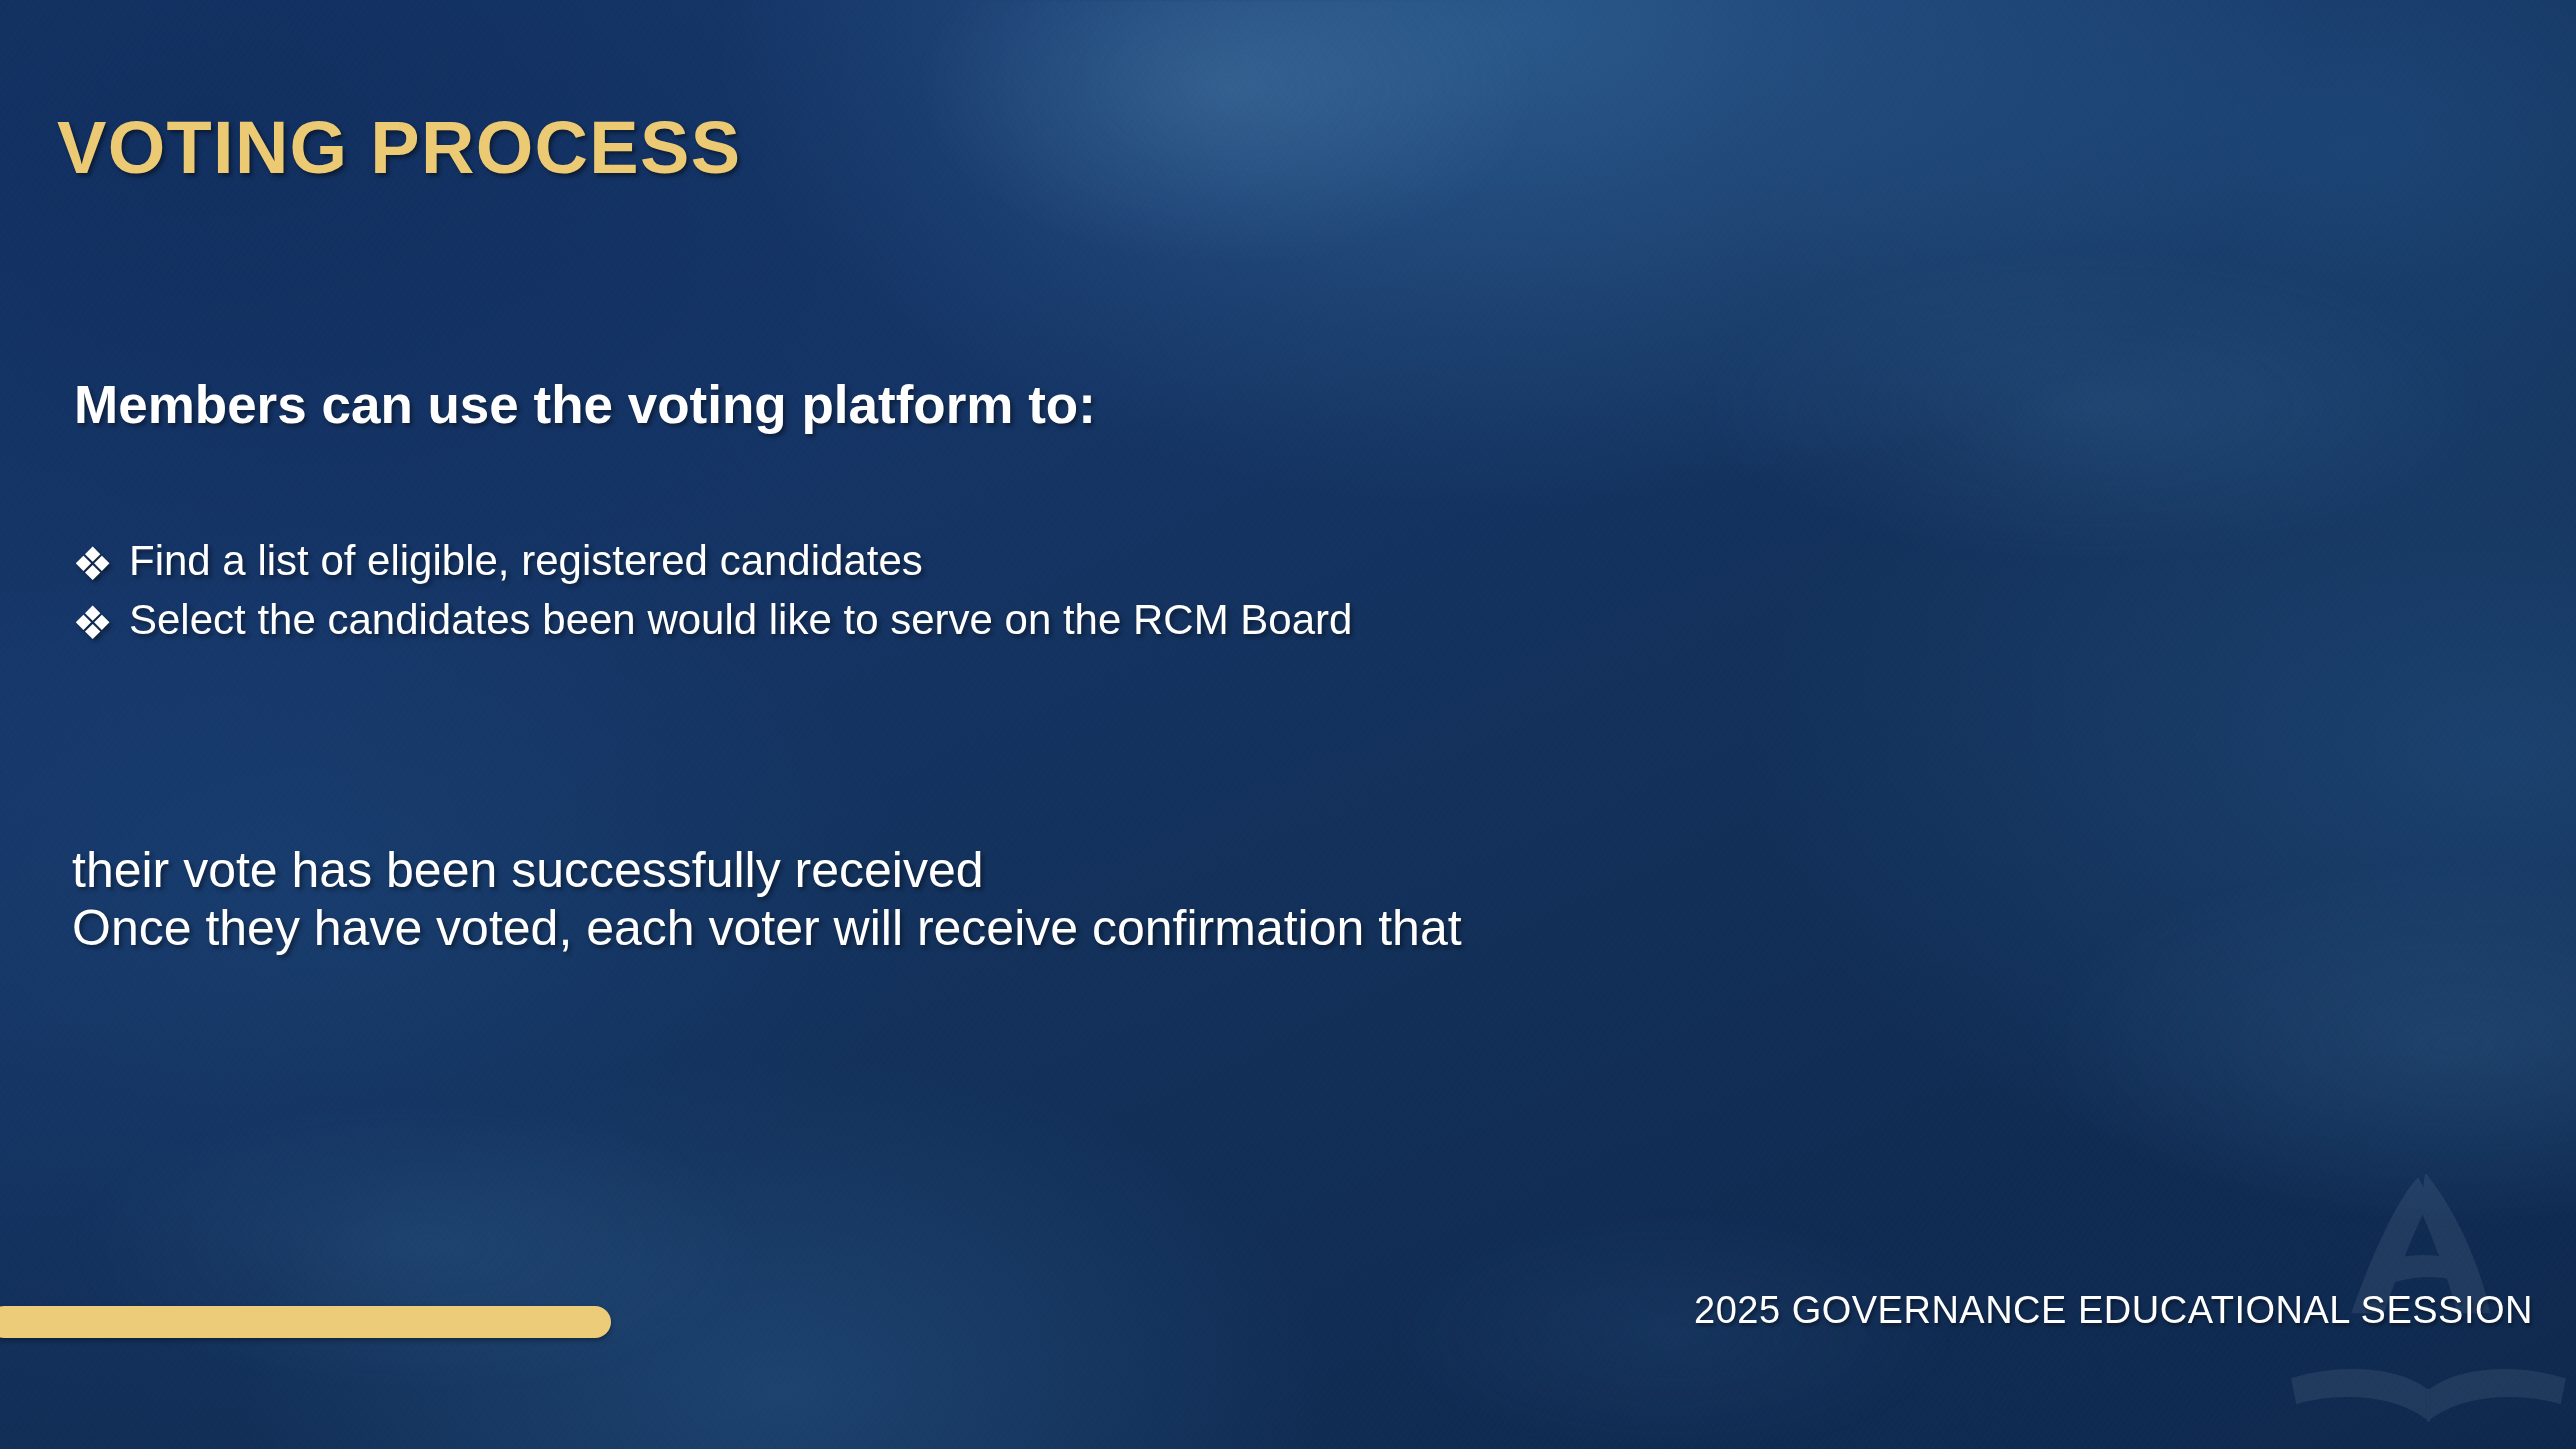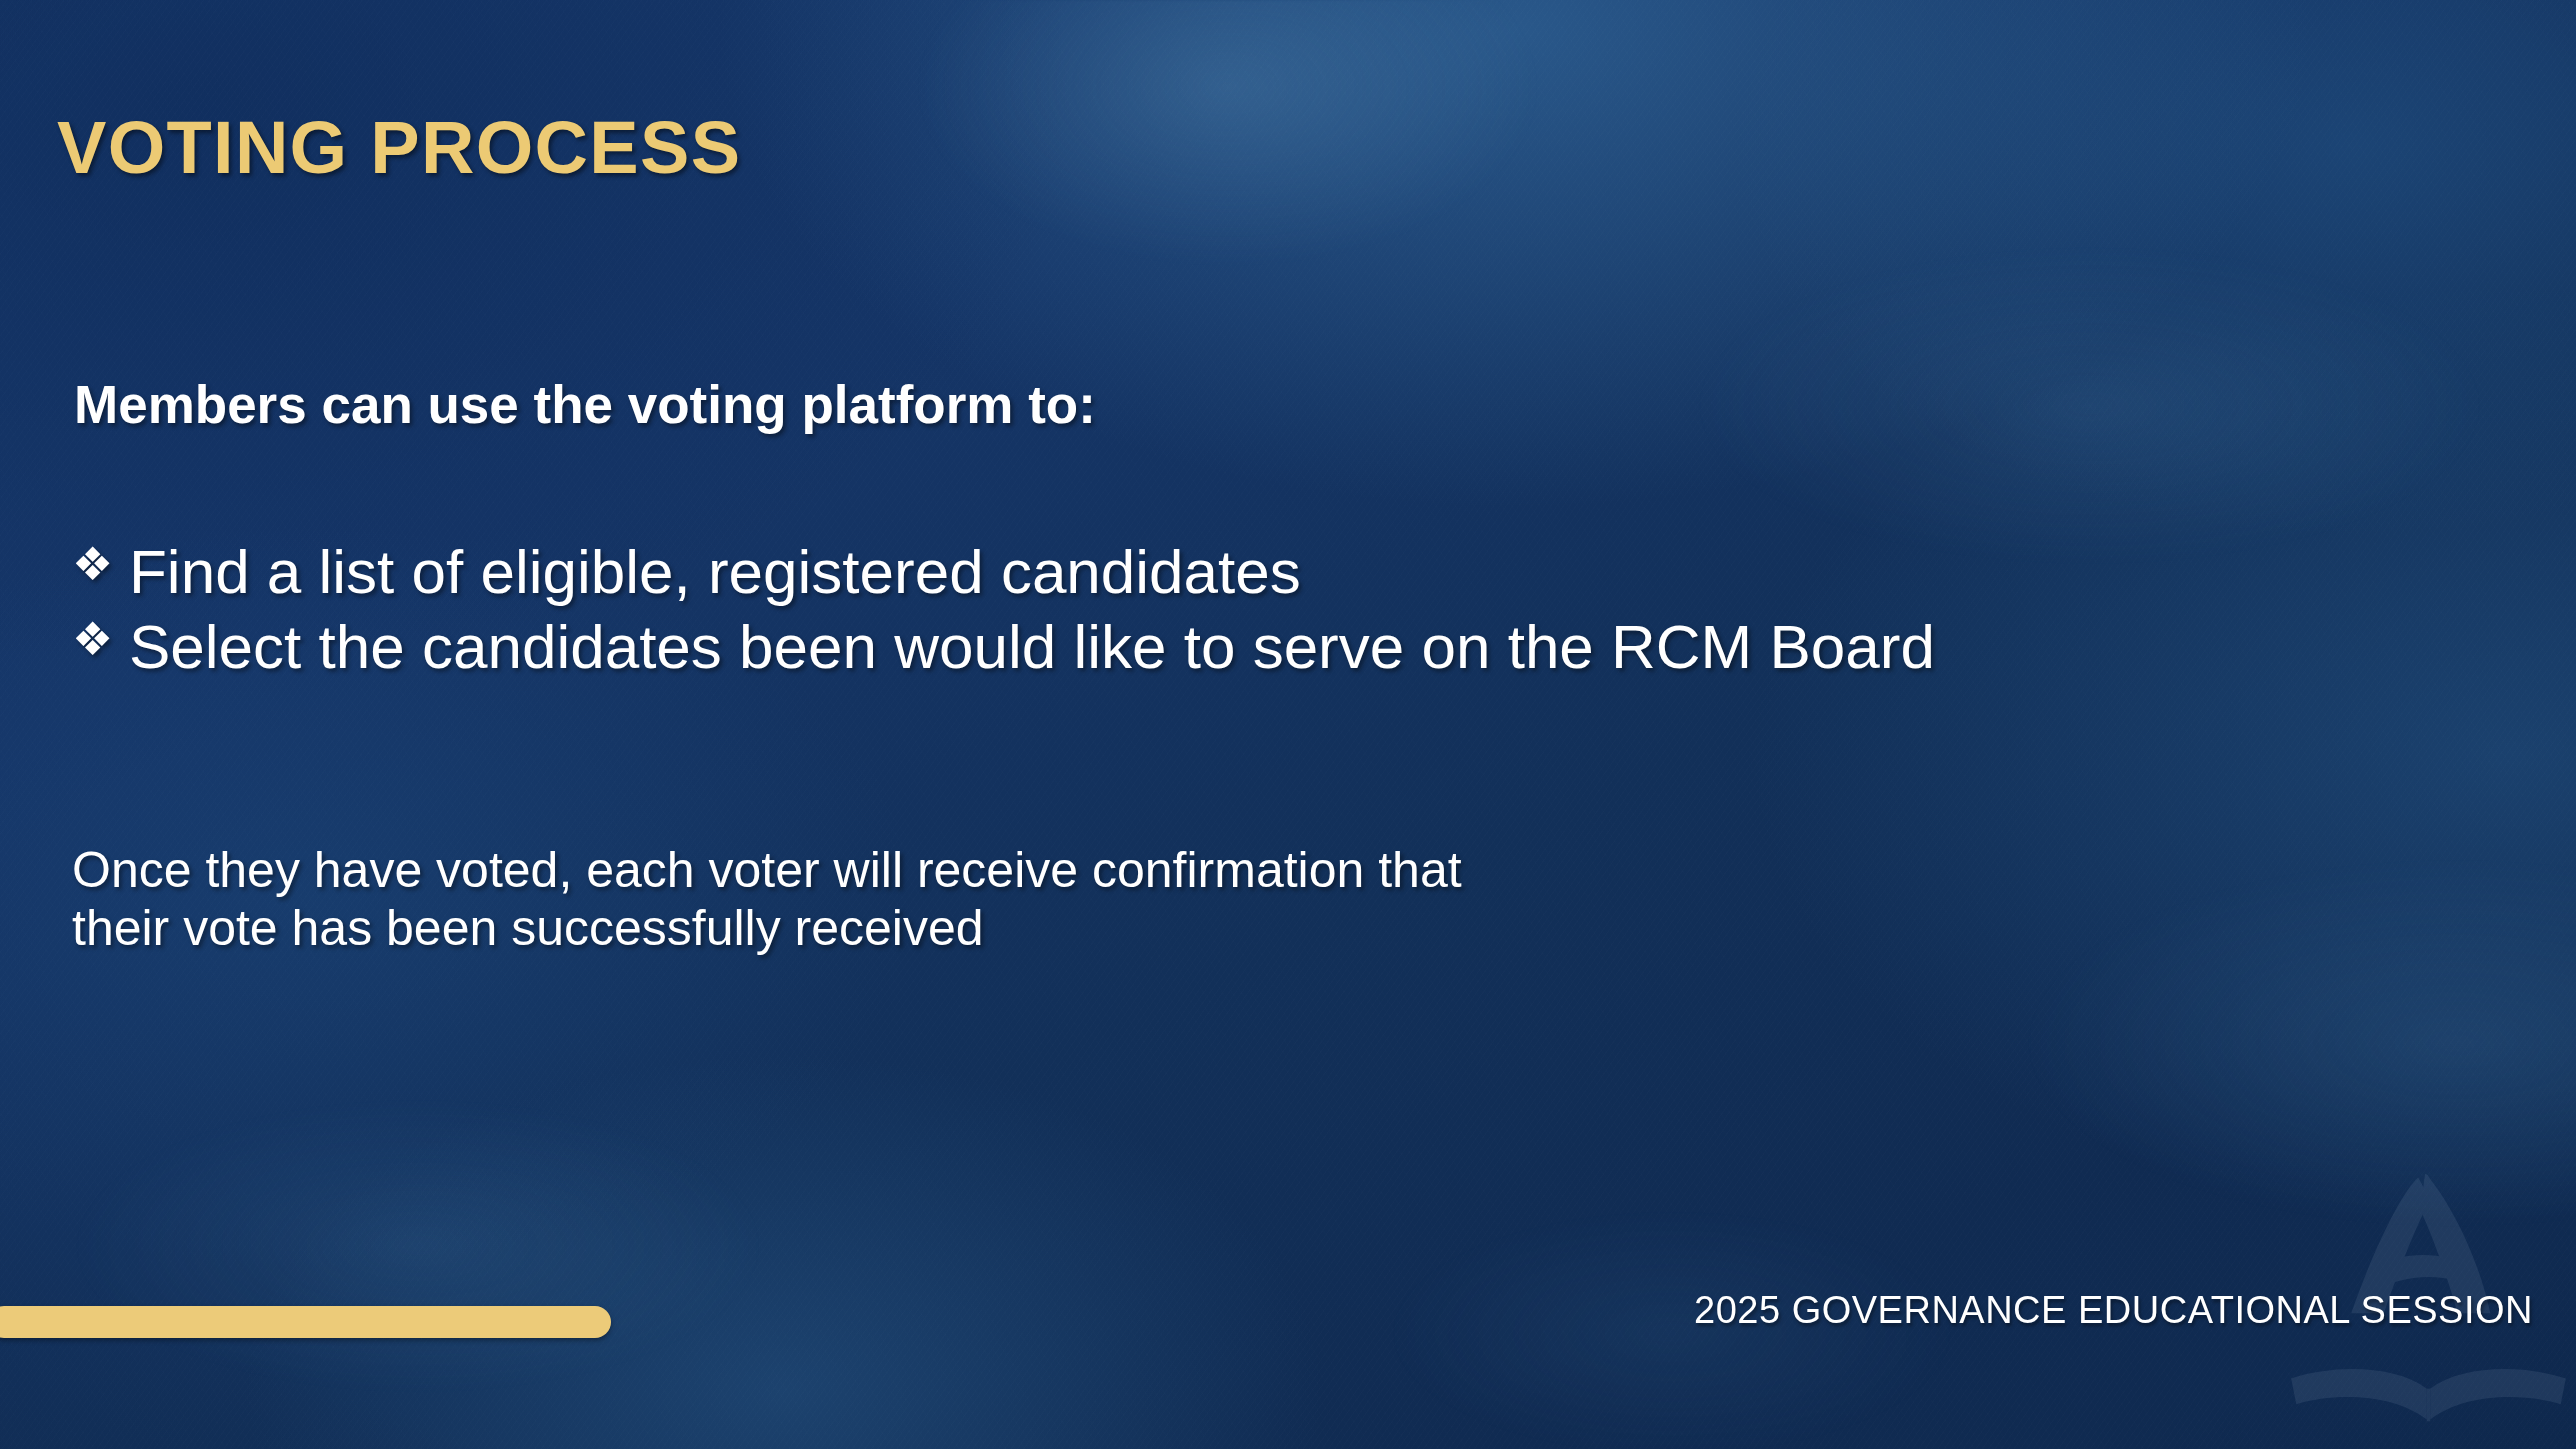--- a/index.html
+++ b/index.html
@@ -121,21 +121,21 @@
   .bullet-mark {
     flex: 0 0 auto;
     width: 57px;
     font-size: 46px;
     line-height: 1.18;
     color: #ffffff;
     text-shadow: 2.6px 3.4px 4.3px rgba(0,0,0,0.42);
   }
   .bullet-text {
     flex: 1 1 auto;
-    font-size: 62px;
+    font-size: 42px;
     line-height: 1.12;
     color: #ffffff;
     text-shadow: 2.6px 3.4px 4.3px rgba(0,0,0,0.42);
     white-space: nowrap;
   }
 
   .closing {
     position: absolute;
     left: 72px;
     top: 841px;
@@ -203,22 +203,22 @@
       <span class="bullet-mark">❖</span>
       <span class="bullet-text">Find a list of eligible, registered candidates</span>
     </div>
     <div class="bullet-row">
       <span class="bullet-mark">❖</span>
       <span class="bullet-text">Select the candidates been would like to serve on the RCM Board</span>
     </div>
   </div>
 
   <div class="closing">
+    <span class="cl-line">their vote has been successfully received</span>
     <span class="cl-line">Once they have voted, each voter will receive confirmation that</span>
-    <span class="cl-line">their vote has been successfully received</span>
   </div>
 
   <div class="accent-bar"></div>
 
   <div class="footer-text">2025 GOVERNANCE EDUCATIONAL SESSION</div>
 
 </div>
 
 
 </body></html>

